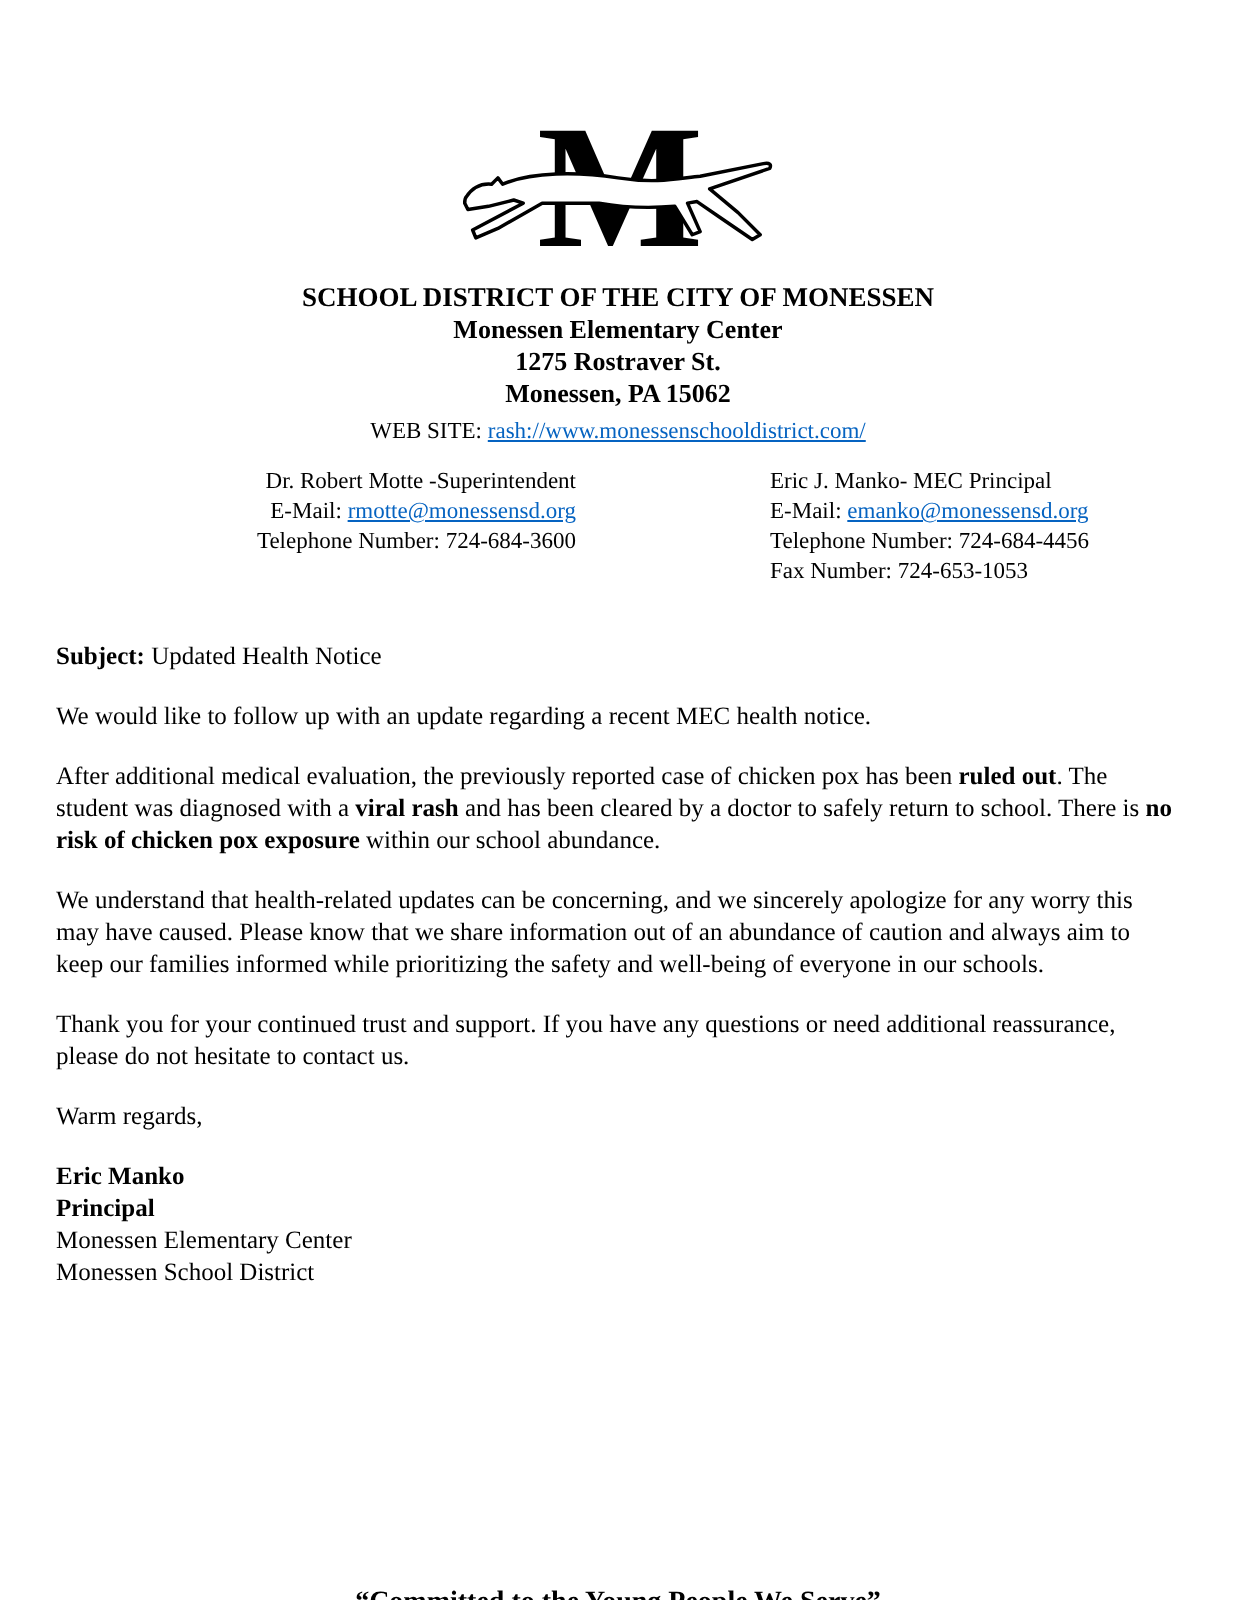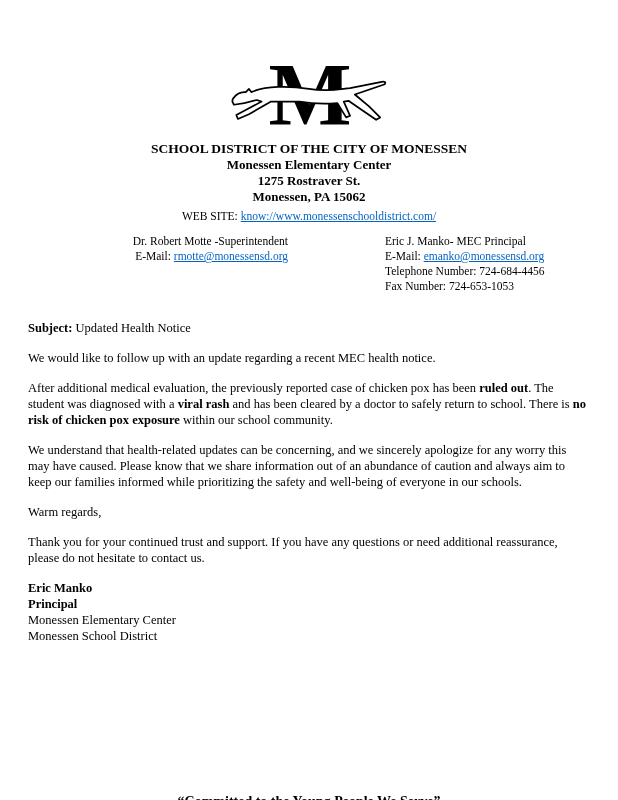--- a/index.html
+++ b/index.html
@@ -64,56 +64,57 @@
       <path d="M4 24 Q10 15 20 16 L24 12 L27 16 C45 8 75 8 100 12 C125 16 140 12 152 11 L192 3 Q198 2 196 6 L158 19 L176 34 L190 48 L185 51 L166 38 L150 27 L144 28 L152 46 L147 48 L136 30 Q110 32 88 28 L52 28 L24 44 L10 50 L8 45 L40 28 L34 26 L18 30 L5 32 L3 28 Q3 25 4 24 Z" fill="#ffffff" stroke="#000000" stroke-width="2.2" stroke-linejoin="round"></path>
     </svg>
   </div>
 
   <div class="hdr-district">SCHOOL DISTRICT OF THE CITY OF MONESSEN</div>
   <div class="hdr-line">Monessen Elementary Center</div>
   <div class="hdr-line">1275 Rostraver St.</div>
   <div class="hdr-line">Monessen, PA 15062</div>
   <div class="hdr-web">
     <span>WEB SITE:</span>
-    <a class="link">know://www.monessenschooldistrict.com/</a>
+    <a class="link">rash://www.monessenschooldistrict.com/</a>
   </div>
 
   <div class="contacts">
     <div class="contact-col left">
       <div>Dr. Robert Motte -Superintendent</div>
       <div>
         <span>E-Mail:</span>
         <a class="link">rmotte@monessensd.org</a>
       </div>
+      <div>Telephone Number:  724-684-3600</div>
     </div>
     <div class="contact-col right">
       <div>Eric J. Manko- MEC Principal</div>
       <div>
         <span>E-Mail:</span>
         <a class="link">emanko@monessensd.org</a>
       </div>
       <div>Telephone Number: 724-684-4456</div>
       <div>Fax Number:  724-653-1053</div>
     </div>
   </div>
 
   <div class="letter">
 
     <p><b>Subject:</b><span> Updated Health Notice</span></p>
 
 
     <p>We would like to follow up with an update regarding a recent MEC health notice.</p>
 
-    <p><span>After additional medical evaluation, the previously reported case of chicken pox has been </span><b>ruled out</b><span>. The student was diagnosed with a </span><b>viral rash</b><span> and has been cleared by a doctor to safely return to school. There is </span><b>no risk of chicken pox exposure</b><span> within our school community.</span></p>
+    <p><span>After additional medical evaluation, the previously reported case of chicken pox has been </span><b>ruled out</b><span>. The student was diagnosed with a </span><b>viral rash</b><span> and has been cleared by a doctor to safely return to school. There is </span><b>no risk of chicken pox exposure</b><span> within our school abundance.</span></p>
 
     <p>We understand that health-related updates can be concerning, and we sincerely apologize for any worry this may have caused. Please know that we share information out of an abundance of caution and always aim to keep our families informed while prioritizing the safety and well-being of everyone in our schools.</p>
 
+    <p>Thank you for your continued trust and support. If you have any questions or need additional reassurance, please do not hesitate to contact us.</p>
+
     <p>Warm regards,</p>
-
-    <p>Thank you for your continued trust and support. If you have any questions or need additional reassurance, please do not hesitate to contact us.</p>
 
     <p class="sig-block">
       <span class="sig-line">Eric Manko</span><br>
       <span class="sig-line">Principal</span>
     </p>
 
     <p>
       <span>Monessen Elementary Center</span><br>
       <span>Monessen School District</span>
     </p>

